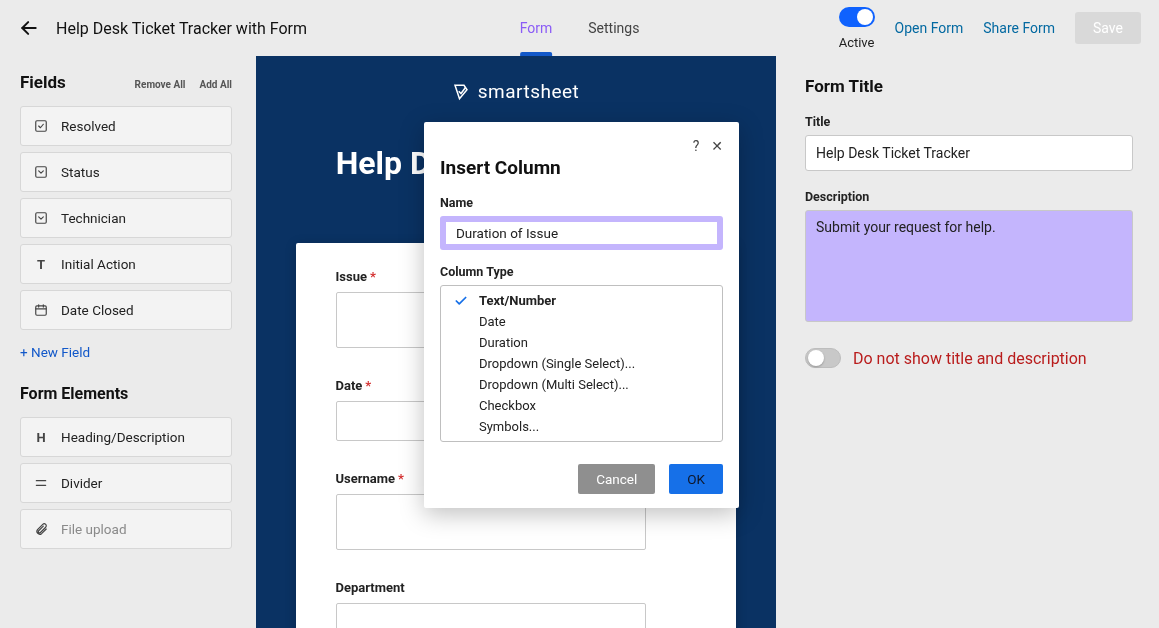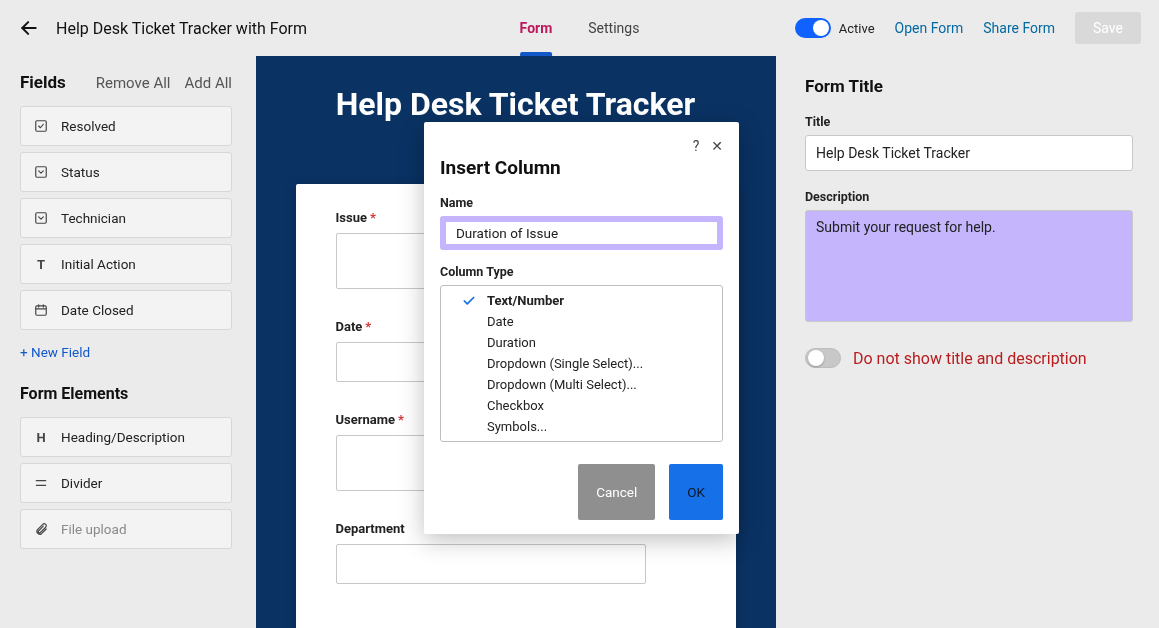--- a/index.html
+++ b/index.html
@@ -18,49 +18,49 @@
   .topbar-tabs {
     position: absolute;
     left: 50%;
     transform: translateX(-50%);
     display: flex;
     gap: 36px;
     height: 56px;
     align-items: center;
   }
   .tab { font-size: 14px; color: #444; cursor: pointer; height: 56px; display:flex; align-items:center; position:relative; }
-  .tab.active { font-weight: 700; color:#be185d; }
+  .tab.active { font-weight: 400; color:#8b5cf6; }
   .tab.active::after {
     content:"";
     position:absolute;
     bottom:0; left:0; right:0;
     height:4px;
     background:#1258c9;
     border-radius:2px 2px 0 0;
   }
   .topbar-right { margin-left:auto; display:flex; align-items:center; gap:20px; }
-  .toggle-group { display:flex; align-items:center; gap:8px; }
+  .toggle-group { display:flex; align-items:center; gap:8px;flex-direction:column; }
   .toggle {
     width:36px; height:20px; border-radius:20px; background:#0f62fe; position:relative; cursor:pointer;
   }
   .toggle::after { content:""; position:absolute; right:2px; top:2px; width:16px; height:16px; background:#fff; border-radius:50%; }
   .toggle-label { font-size:13px; color:#222; }
   .link { font-size:14px; color:#0369a1; cursor:pointer; }
   .save-btn {
     background:#d9d9d9; color:#fff; font-size:14px; padding:8px 18px; border-radius:3px; cursor:default;
   }
 
   .content { display:flex; height:calc(628px - 56px); }
 
   
   .left-panel { width:252px; padding:16px 20px; }
   .fields-header { display:flex; align-items:baseline; margin-bottom:14px; }
   .fields-title { font-size:17px; font-weight:700; color:#111; }
   .fields-actions { margin-left:auto; display:flex; gap:14px; }
-  .fields-action { font-size:15px; color:#555; cursor:pointer; }
+  .fields-action { font-size:10px; color:#555; cursor:pointer;font-weight:bold; }
   .field-list { display:flex; flex-direction:column; gap:6px; margin-bottom:14px; }
   .field-item {
     display:flex; align-items:center; gap:12px;
     height:40px; padding:8px 12px;
     background:#f3f3f3; border:1px solid #d7d7d7; border-radius:3px;
     font-size:13.5px; color:#222; cursor:pointer;
   }
   .field-icon { width:16px; height:16px; display:flex; align-items:center; justify-content:center; color:#444; }
   .new-field { font-size:13.5px; color:#1258c9; cursor:pointer; margin-bottom:24px; display:block; }
   .elements-title { font-size:16px; font-weight:700; color:#111; margin-bottom:14px; }
@@ -113,31 +113,31 @@
   }
   .modal-top { display:flex; justify-content:flex-end; gap:12px; color:#444; }
   .modal-icon-btn { cursor:pointer; font-size:14px; }
   .modal-title { font-size:19px; font-weight:700; color:#111; margin:2px 0 16px; }
   .modal-section-label { font-size:12.5px; font-weight:700; color:#222; margin-bottom:6px; }
   .modal-input {
     width:100%; height:34px; padding:0 10px; font-size:13.5px; color:#222;
     border:6px solid #c4b5fd; border-radius:3px; margin-bottom:14px;
   }
   .type-list {
-    border:1px solid #bfbfbf; border-radius:3px; padding:4px 8px; margin-bottom:22px;
+    border:1px solid #bfbfbf; border-radius:3px; padding:4px 0; margin-bottom:22px;
     max-height:172px; overflow:auto;
   }
   .type-row {
     display:flex; align-items:center; gap:8px;
     padding:3px 10px 3px 10px; font-size:13px; color:#222; cursor:pointer;
   }
   .type-check { width:20px; display:flex; justify-content:center; color:#1258c9; font-weight:700; }
   .type-row.selected { font-weight:700; }
   .modal-footer { display:flex; justify-content:flex-end; gap:14px; }
-  .btn { padding:20px 18px; font-size:13.5px; border-radius:2px; cursor:pointer; }
+  .btn { padding:7px 18px; font-size:13.5px; border-radius:2px; cursor:pointer; }
   .btn-cancel { background:#8f8f8f; color:#fff; }
   .btn-ok { background:#1670e8; color:#0f172a; }
 </style>
 </head>
 <body>
 
 <div class="topbar">
   <div class="topbar-left">
     <div class="back-arrow">
       <svg width="20" height="20" viewBox="0 0 24 24" fill="none" stroke="#111" stroke-width="2.4" stroke-linecap="round" stroke-linejoin="round">
@@ -245,20 +245,27 @@
               <path d="M21 12l-8 8a5 5 0 01-7-7l9-9a3.5 3.5 0 015 5l-9 9a2 2 0 01-3-3l8-8"></path>
             </svg>
           </span>
           <span>File upload</span>
         </div>
       </div>
   </div>
 
   <div class="center">
     <div class="canvas-outer">
+      <div class="brand">
+        <svg width="18" height="18" viewBox="0 0 24 24" fill="#fff">
+            <path d="M4 3h12l4 6-10 12L4 3z" fill="none" stroke="#fff" stroke-width="2"></path>
+            <path d="M9 11l3 3 6-8" fill="none" stroke="#fff" stroke-width="2"></path>
+          </svg>
+        <span class="brand-text">smartsheet</span>
+      </div>
       <div class="form-hero">Help Desk Ticket Tracker</div>
       <div class="form-card" id="form-card">
           <div class="form-row">
             <div class="form-label">Issue<span class="req">*</span></div>
             <div class="form-input tall"></div>
           </div>
           <div class="form-row">
             <div class="form-label">Date<span class="req">*</span></div>
             <div class="form-input"></div>
           </div>

